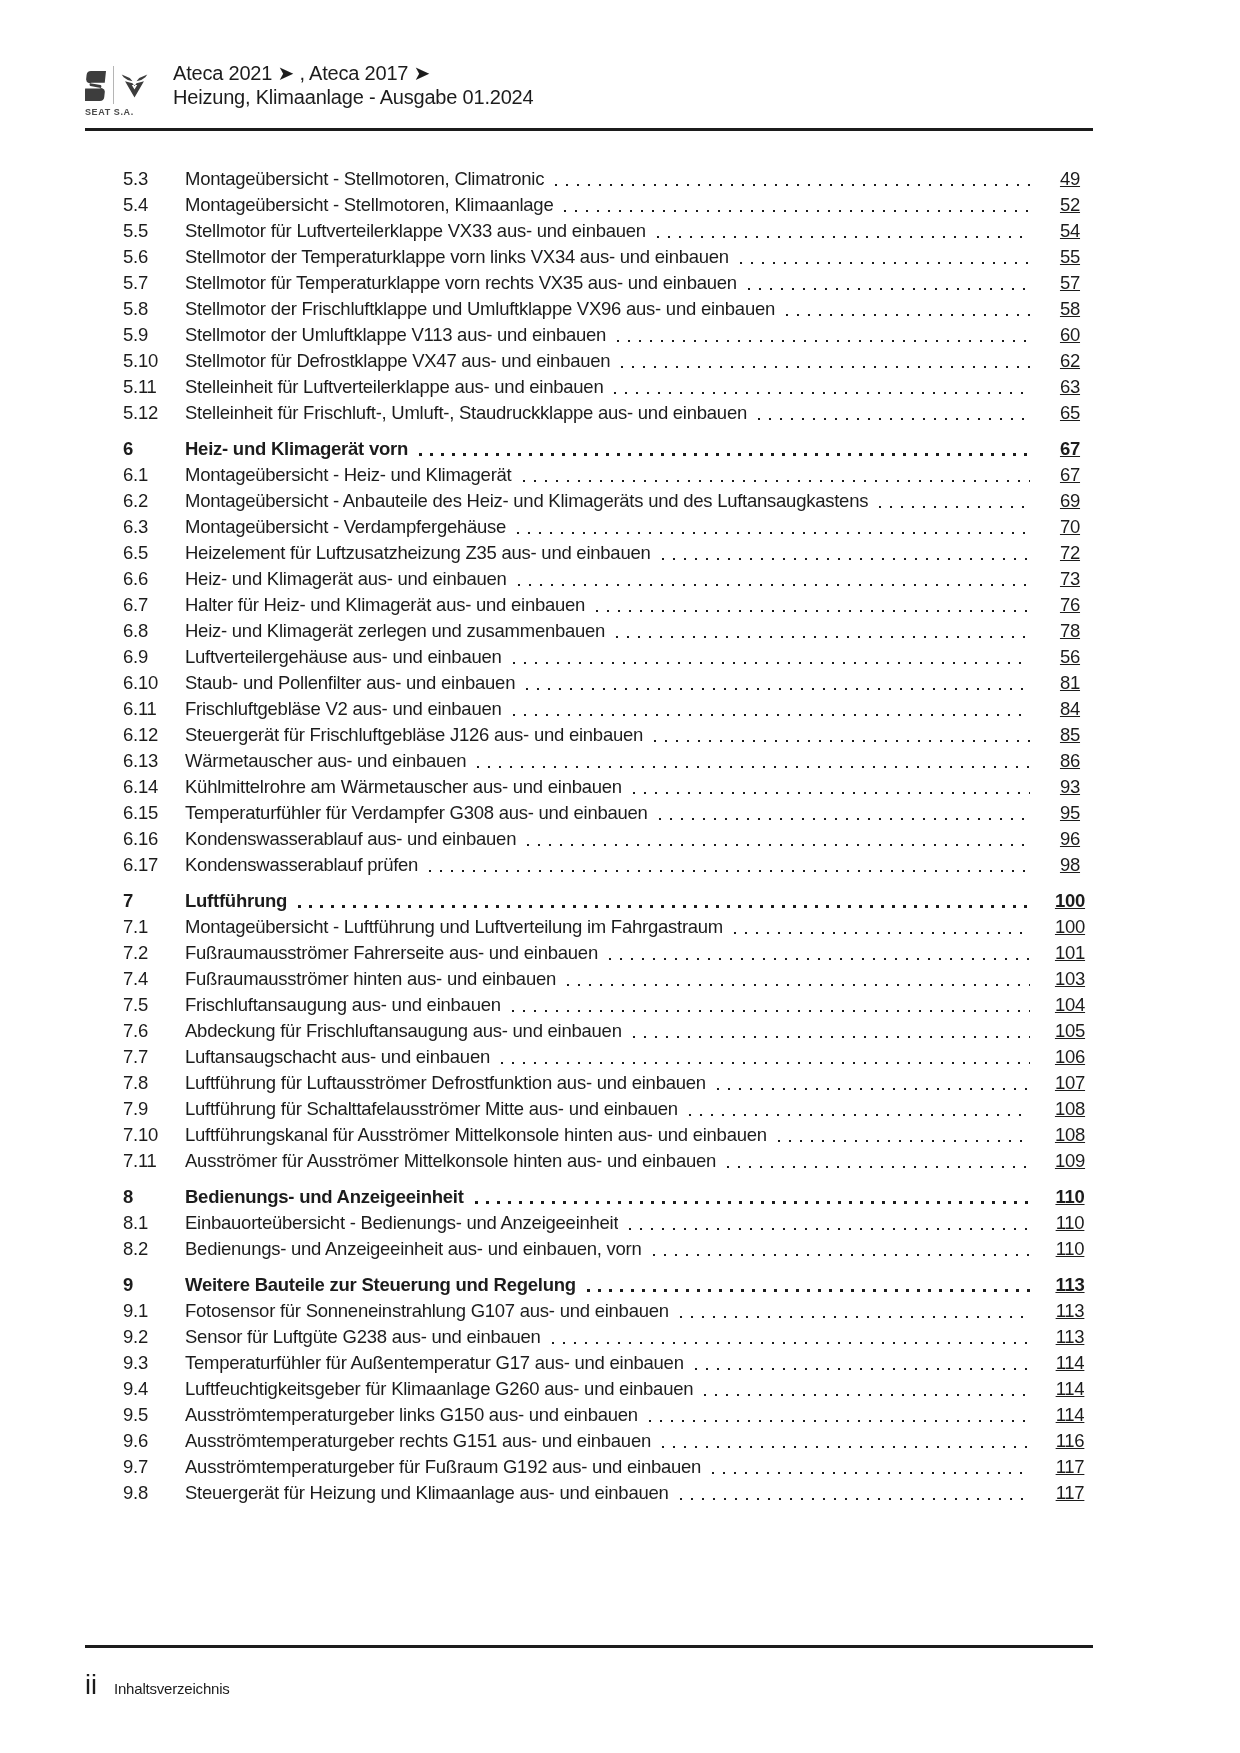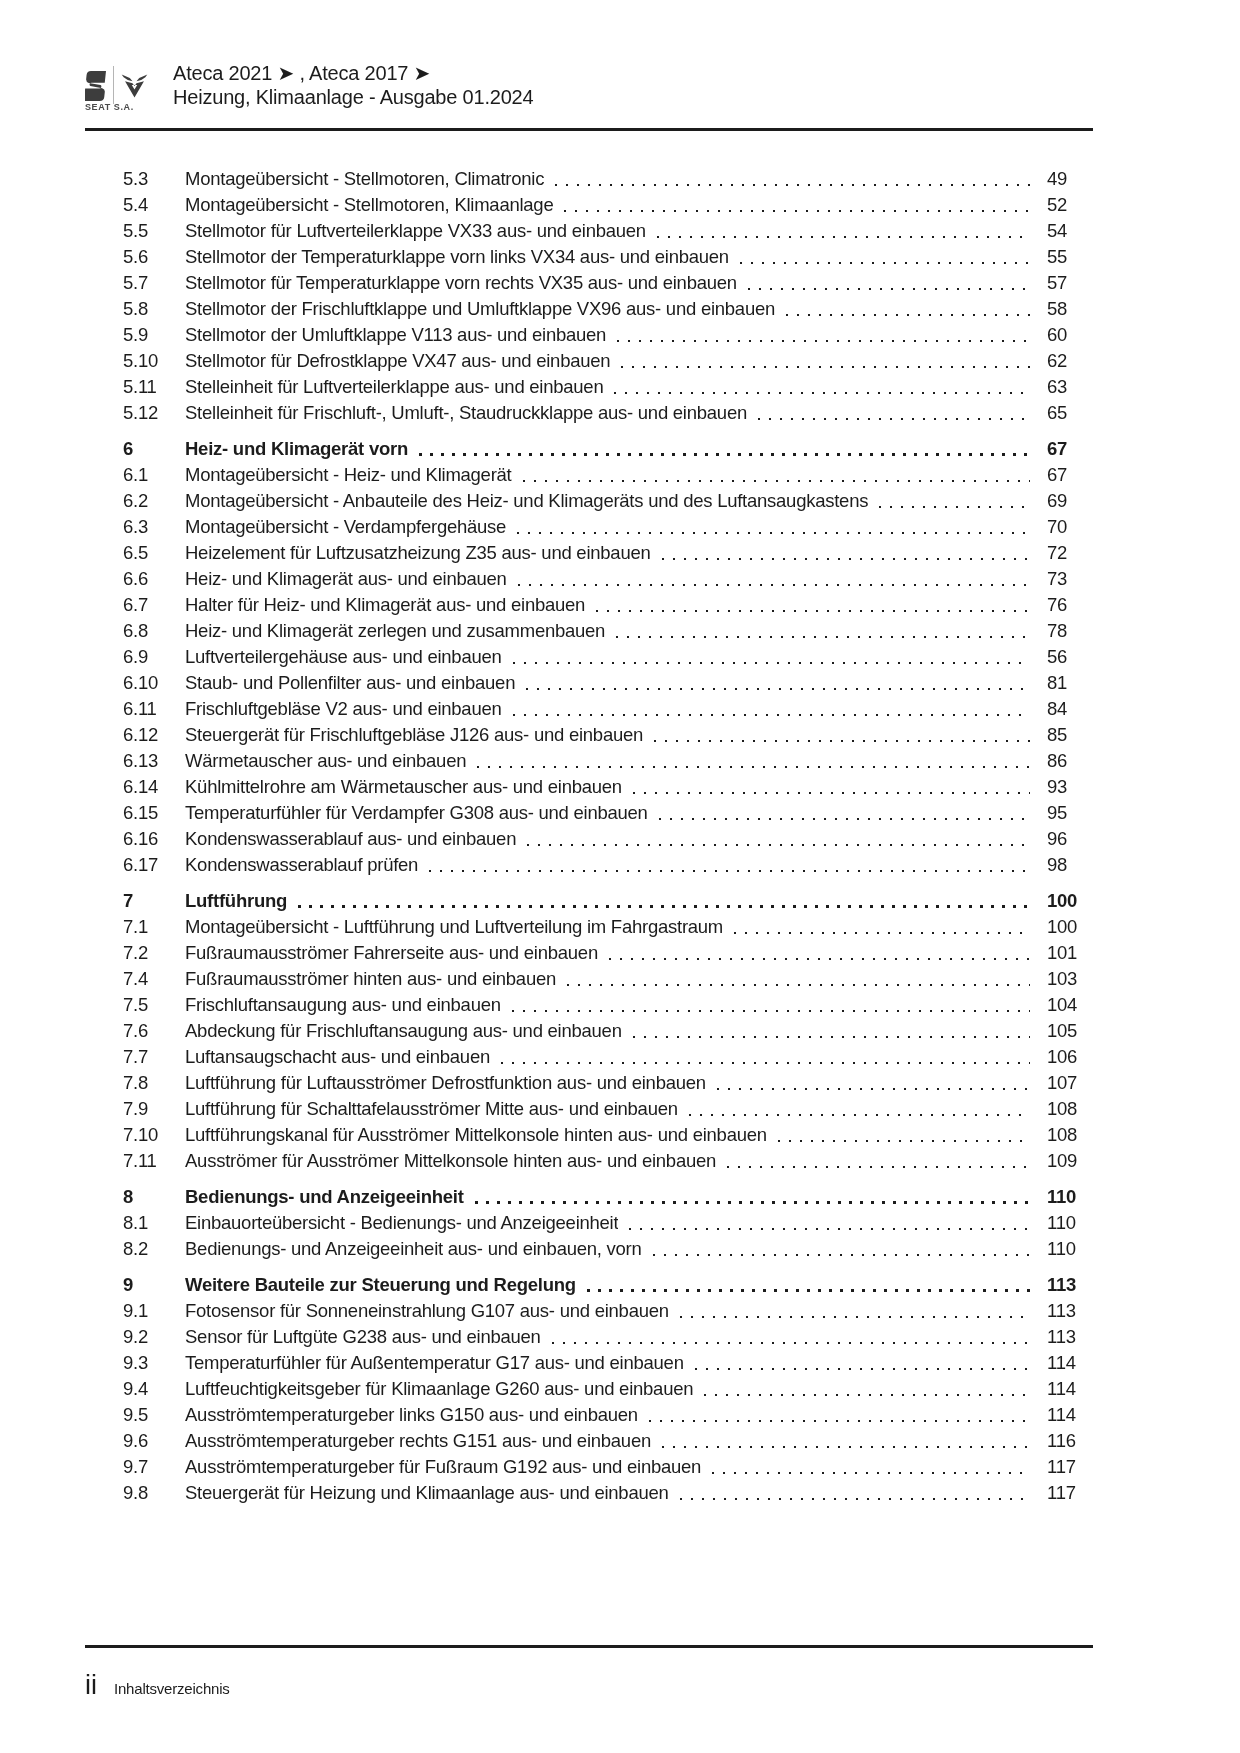--- a/index.html
+++ b/index.html
@@ -14,38 +14,38 @@
     font-family:"Liberation Sans","DejaVu Sans",sans-serif;
     color:var(--text);
   }
   
   .header{position:absolute;left:85px;top:60px;width:1008px;height:71px;
     border-bottom:3px solid var(--rule);}
   .brandblock{position:absolute;left:0;top:10px;width:80px;}
   .logos{display:flex;align-items:center;gap:7px;height:32px;}
   .logos svg{display:block;}
   .logo-divider{width:1px;height:38px;background:#b5b5b5;margin-top:-3px;}
-  .brand-name{font-size:9px;font-weight:bold;letter-spacing:.6px;
+  .brand-name{margin-top:5px;font-size:9px;font-weight:bold;letter-spacing:.6px;
     color:#4a4a4a;white-space:nowrap;}
   .titles{position:absolute;left:88px;top:1px;}
   .titles .t{font-size:20px;line-height:24px;letter-spacing:-.2px;color:var(--text);}
   
   .toc{position:absolute;left:123px;top:166px;width:970px;}
   .row{display:flex;align-items:baseline;line-height:26px;font-size:18.5px;
     letter-spacing:-.25px;white-space:nowrap;}
   .row.section{font-weight:bold;margin-top:10px;}
   .row .num{flex:none;width:62px;}
   .row .title{flex:0 1 auto;overflow:hidden;}
   .row .leader{flex:1 1 12px;min-width:12px;position:relative;align-self:stretch;
     margin-left:9px;margin-right:17px;}
   .row .leader::before{content:"";position:absolute;left:2px;right:0;bottom:6px;height:2.4px;
     background:repeating-linear-gradient(to right,var(--text) 0,var(--text) 2.4px,transparent 2.4px,transparent 11px);}
   .row.section .leader::before{height:3px;
     background:repeating-linear-gradient(to right,var(--text) 0,var(--text) 3px,transparent 3px,transparent 11px);}
-  .row .page{flex:none;min-width:46px;text-align:left;}
+  .row .page{flex:none;min-width:46px;text-align:center;text-decoration:underline;}
   
   .footer{position:absolute;left:85px;top:1645px;width:1008px;
     border-top:3px solid var(--rule);padding-top:24px;
     display:flex;align-items:baseline;gap:17px;}
   .footer .pg{font-size:27px;line-height:27px;}
   .footer .lbl{font-size:15px;letter-spacing:-.2px;text-align:right;}
 </style>
 </head>
 <body>
 

